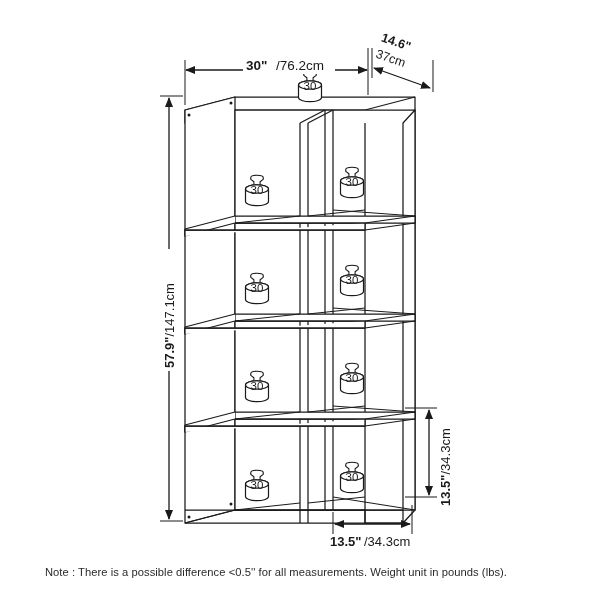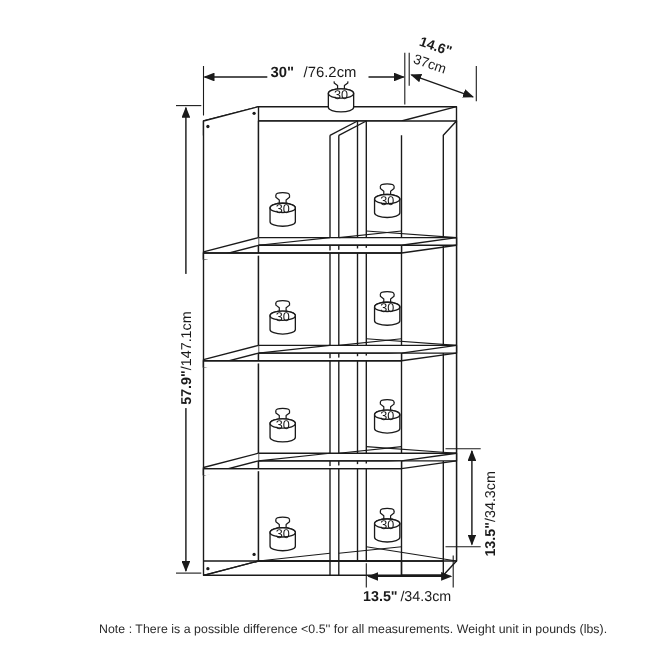--- a/index.html
+++ b/index.html
@@ -24,21 +24,21 @@
   svg.diagram {
     display: block;
     width: 600px;
     height: 600px;
   }
   .note-text {
     position: absolute;
     left: 0;
     top: 566px;
     width: 552px;
-    text-align: right;
+    text-align: center;
     font-family: "Liberation Sans", sans-serif;
     font-size: 11.2px;
     color: #2a2a2a;
     letter-spacing: 0.05px;
     white-space: nowrap;
   }
   text.dim {
     font-family: "Liberation Sans", sans-serif;
     fill: #1a1a1a;
   }

